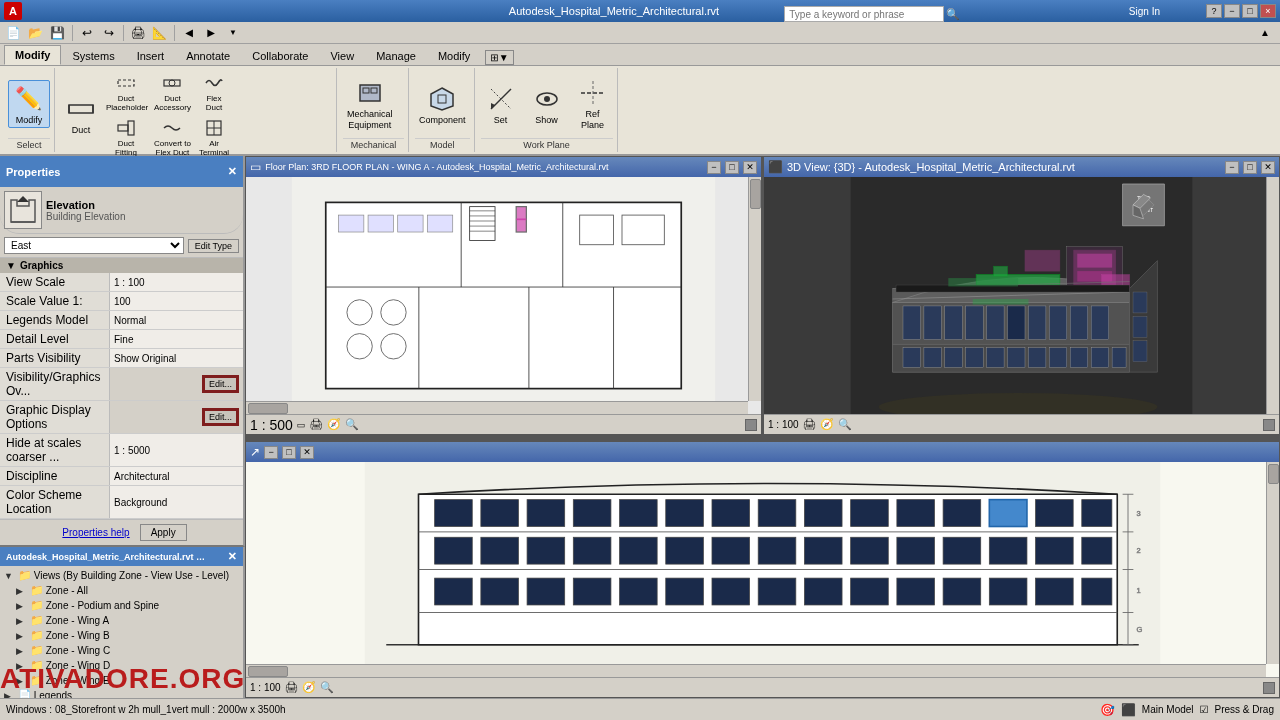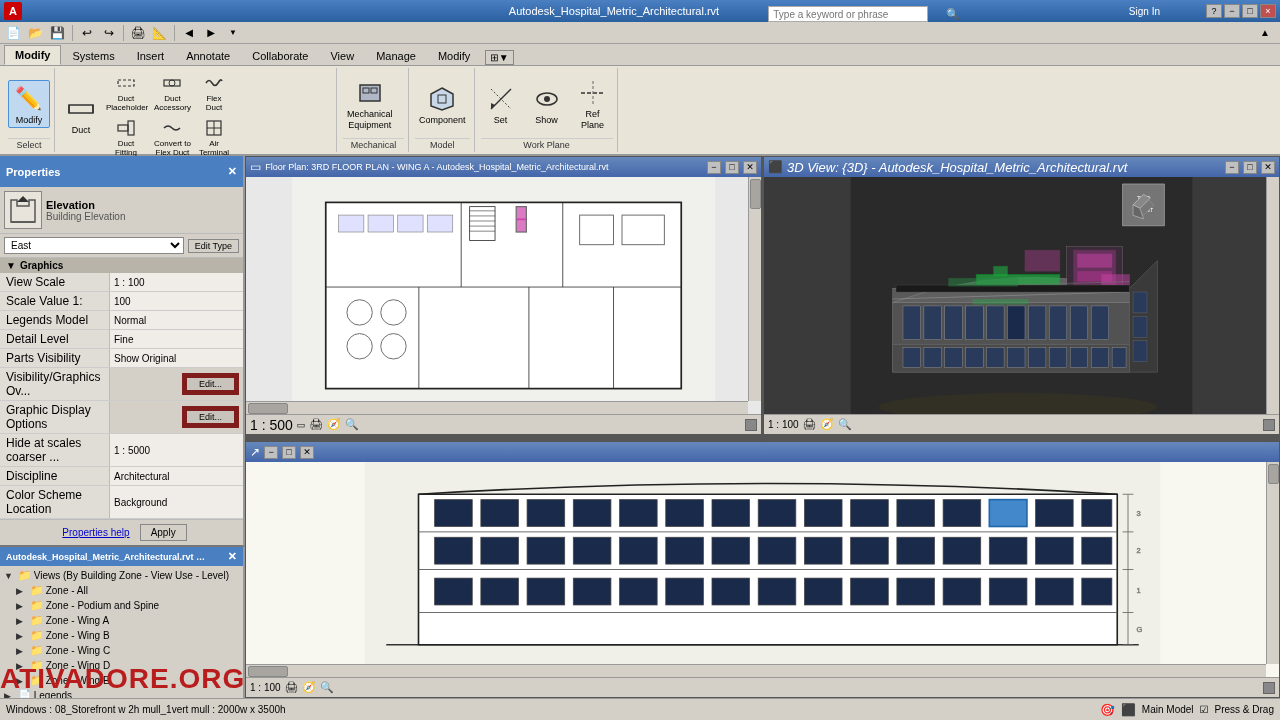--- a/index.html
+++ b/index.html
@@ -151,20 +151,21 @@
       flex-direction: column;
     }
 
     
     #type-selector {
       padding: 4px;
       border-bottom: 1px solid #bbb;
       display: flex;
       align-items: center;
       gap: 4px;
+      border-radius: 19px;
     }
     #type-icon {
       width: 36px;
       height: 36px;
       border: 1px solid #888;
       background: #f0f0e8;
       display: flex;
       align-items: center;
       justify-content: center;
       font-size: 20px;
@@ -210,22 +211,22 @@
       display: flex;
       align-items: center;
     }
     .prop-value.btn-value {
       background: #d4d0c8;
       justify-content: flex-end;
     }
     .prop-edit-btn {
       font-size: 9px;
       background: #c8c4bc;
-      border: 5px solid #7f1d1d;
-      padding: 1px 12px;
+      border: 3px solid #7f1d1d;
+      padding: 1px 4px;
       cursor: pointer;
     }
     #apply-btn-row {
       padding: 4px;
       border-top: 1px solid #bbb;
       display: flex;
       justify-content: flex-end;
       gap: 4px;
     }
     .apply-btn { font-size: 10px; background: #d4d0c8; border: 1px solid #888; padding: 2px 10px; cursor: pointer; }
@@ -375,21 +376,21 @@
     }
   </style>
 </head>
 <body>
 
 <div id="titlebar" style="position:relative;">
   <div id="titlebar-left">
     <div style="width:18px;height:18px;background:#c00;color:white;font-weight:bold;font-size:11px;display:flex;align-items:center;justify-content:center;border-radius:2px;">A</div>
   </div>
   <div id="titlebar-title">Autodesk_Hospital_Metric_Architectural.rvt</div>
-  <div style="position:absolute;right:320px;top:0;height:28px;display:flex;align-items:center;gap:18px;">
+  <div style="position:absolute;right:320px;top:0;height:28px;display:flex;align-items:center;gap:2px;">
     <input type="text" style="width: 160px; height: 16px; font-size: 10px; border: 1px solid rgb(170, 170, 170); padding: 0px 4px; color: rgb(102, 102, 102);" placeholder="Type a keyword or phrase">
     <span style="color:white;font-size:11px;cursor:pointer;">🔍</span>
   </div>
   <div style="position:absolute;right:120px;top:0;height:22px;display:flex;align-items:center;">
     <span style="color:white;font-size:10px;cursor:pointer;">Sign In</span>
   </div>
   <div id="titlebar-controls">
     <div class="title-btn">?</div>
     <div class="title-btn">−</div>
     <div class="title-btn">□</div>
@@ -823,21 +824,21 @@
           <span style="font-size:11px;cursor:pointer;">🧭</span>
           <span style="font-size:11px;cursor:pointer;">🔍</span>
           <span style="flex:1;"></span>
           <span style="width:12px;height:12px;background:#888;display:inline-block;border:1px solid #666;"></span>
         </div>
       </div>
 
       <div class="viewport-window" style="width:490px;min-width:490px;">
         <div class="viewport-titlebar">
           <span class="viewport-titlebar-icon">⬛</span>
-          <span class="viewport-title" style="font-size:13px;overflow:hidden;text-overflow:ellipsis;white-space:nowrap;font-style:italic;">3D View: {3D} - Autodesk_Hospital_Metric_Architectural.rvt</span>
+          <span class="viewport-title" style="font-size:11px;overflow:hidden;text-overflow:ellipsis;white-space:nowrap;">3D View: {3D} - Autodesk_Hospital_Metric_Architectural.rvt</span>
           <div class="viewport-btn">−</div>
           <div class="viewport-btn">□</div>
           <div class="viewport-btn">✕</div>
         </div>
         <div class="viewport-content" style="background:#3a3a3a;position:relative;">
           
           <svg width="100%" height="100%" viewBox="0 0 490 340" preserveAspectRatio="xMidYMid meet">
 
             <rect width="490" height="340" fill="#2a2a2a"></rect>
 

